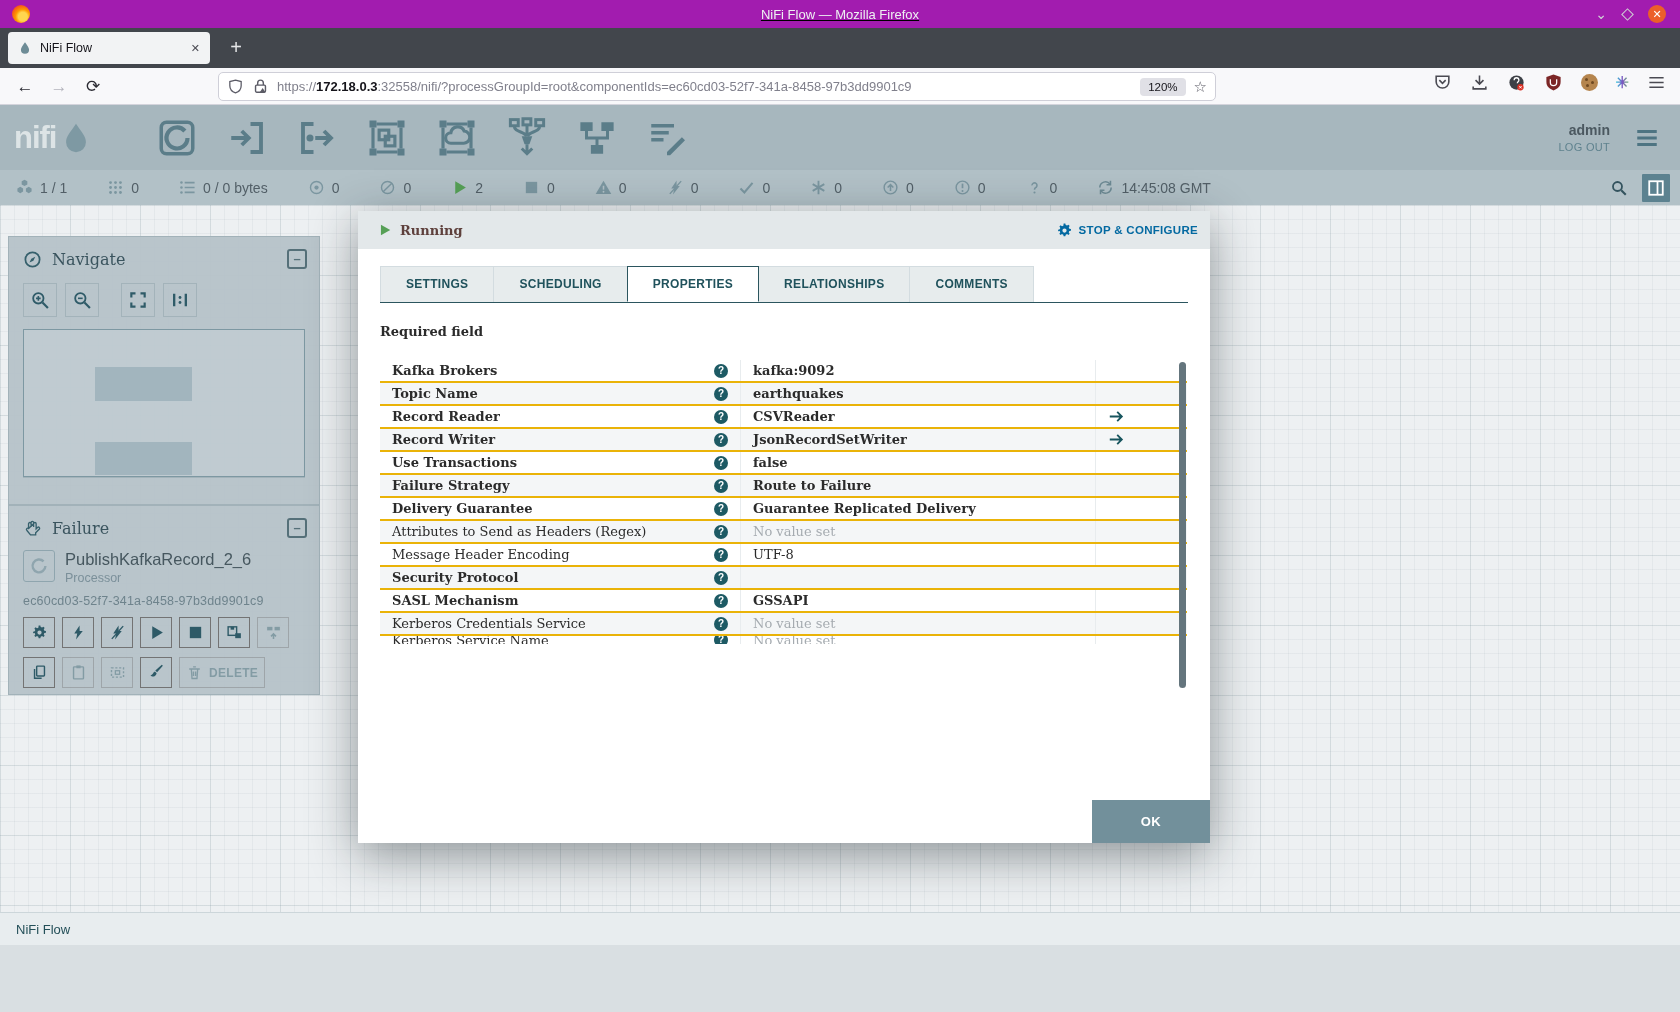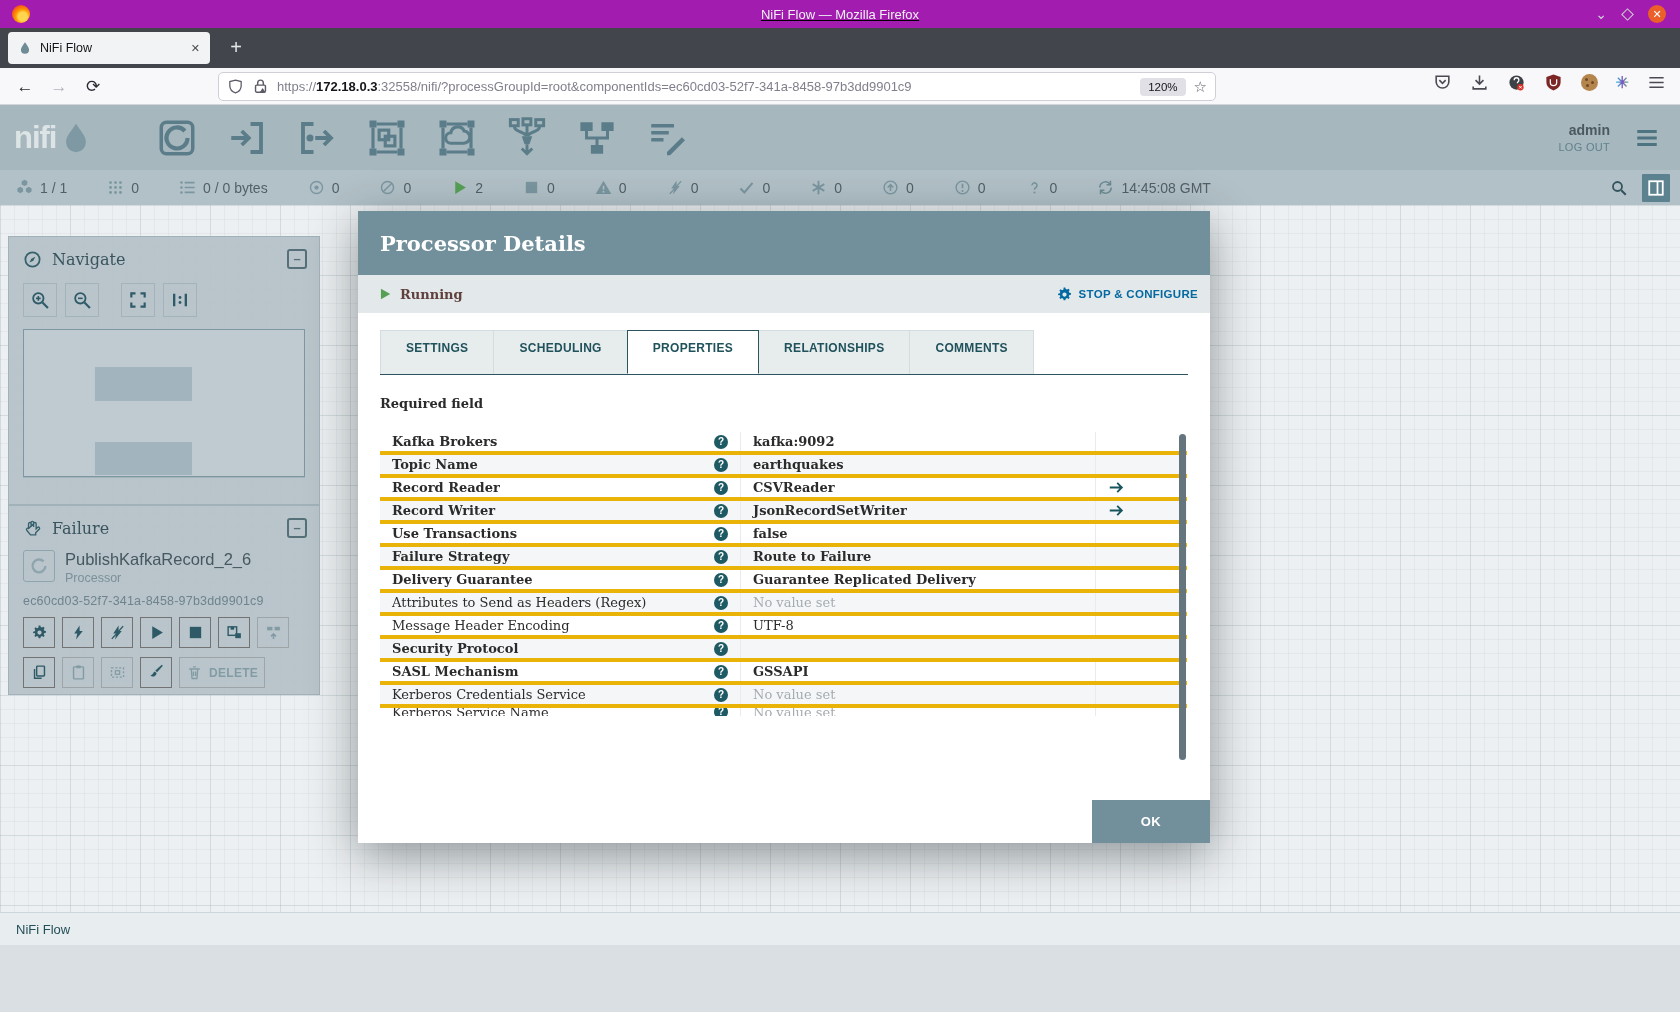--- a/index.html
+++ b/index.html
@@ -114,33 +114,33 @@
   .dhead .dtitle { color:#fff; font-size:21px; font-weight:700; }
   .dstatus { height:38px; background:#e3e8ea; display:flex; align-items:center; padding:0 12px 0 20px; }
   .runplay { width:14px; height:14px; color:#56a056; margin-right:8px; }
   .runtext { font-size:13px; font-weight:700; color:#5e403c; }
   .daction { margin-left:auto; display:flex; align-items:center; gap:6px; color:#0369a1; cursor:default; }
   .daction .dgear { width:17px; height:17px; }
   .daction .dlbl { font-size:11.5px; font-weight:700; letter-spacing:.3px; }
 
   .dbody { position:relative; padding:17px 22px 0 22px; }
   .tabs { display:flex; border-bottom:1px solid #2b555e; }
-  .tab { height:44px; line-height:34px; padding:0 25px; font-size:12px; font-weight:700; letter-spacing:.3px; color:#20525c;
+  .tab { height:36px; line-height:34px; padding:0 25px; font-size:12px; font-weight:700; letter-spacing:.3px; color:#20525c;
          background:#e7eced; border:1px solid #d3dce0; border-bottom:none; margin-right:0; text-align:left; position:relative; }
   .tab + .tab { margin-left:-1px; }
   .tab.active { background:#fff; border:1px solid #2b555e; border-bottom:1px solid #fff; top:0; z-index:2; margin-bottom:-1px; }
   .reqnote { margin-top:21px; font-size:13px; font-weight:700; color:#2b2b2b; }
 
   .ptable { position:relative; margin-top:21px; width:807px; }
   .phead { display:flex; height:33px; background:#72909b; color:#fff; font-size:13.5px; font-weight:700; align-items:center; }
   .phead .hc1 { width:360px; padding-left:12px; }
   .phead .hc2 { width:355px; padding-left:12px; }
   .phead .hc3 { flex:1; }
   .tbody { position:relative; height:332px; overflow:hidden; }
-  .prow { display:flex; height:23px; border-bottom:4px solid #eab308; background:#fff; }
+  .prow { display:flex; height:23px; border-bottom:2px solid #eab308; background:#fff; }
   .prow.shaded { background:#f4f6f7; }
   .prow.partial { height:8px; overflow:hidden; border-bottom:none; }
   .pc { display:flex; align-items:center; font-size:13px; color:#2b2b2b; overflow:hidden; white-space:nowrap; font-family:"DejaVu Serif","Liberation Serif",serif; }
   .pc.c1 { width:360px; padding-left:12px; }
   .pc.c2 { width:355px; padding-left:12px; border-left:1px solid #e8ecee; }
   .pc.c3 { flex:1; border-left:1px solid #e8ecee; padding-left:12px; }
   .prow.req .pc.c1 span.nm, .prow.req .pc.c2 { font-weight:700; }
   .pc.c2.empty { color:#a5abb0; font-weight:400 !important; }
   .help { margin-left:auto; margin-right:12px; width:14px; height:14px; min-width:14px; border-radius:50%; background:#1d5a64; color:#fff;
           font-size:10px; line-height:14px; text-align:center; font-weight:700; font-family:"Liberation Sans",sans-serif; }
@@ -676,23 +676,20 @@
           </span>
         </div>
     </div>
 
     <div class="breadcrumb">
         <span>NiFi Flow</span>
       </div>
     <div class="void"></div>
 
     <div class="dialog">
-      <div class="dhead">
-        <span class="dtitle slab">Processor Details</span>
-      </div>
       <div class="dstatus">
         <span class="runplay">
             <svg viewBox="0 0 24 24">
               <path d="M5 3l16 9-16 9z" fill="currentColor"></path>
             </svg>
           </span>
         <span class="runtext slab">Running</span>
         <span class="daction">
           <span class="dgear">
               <svg viewBox="0 0 24 24">

